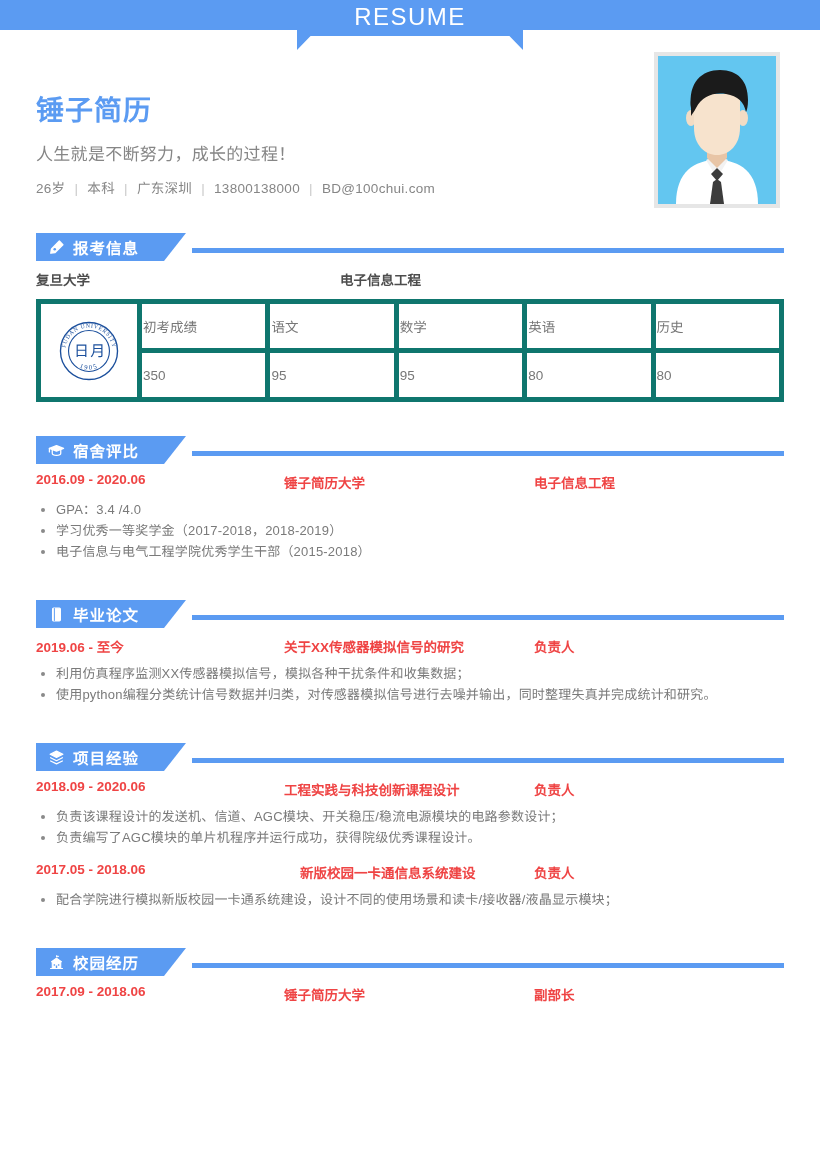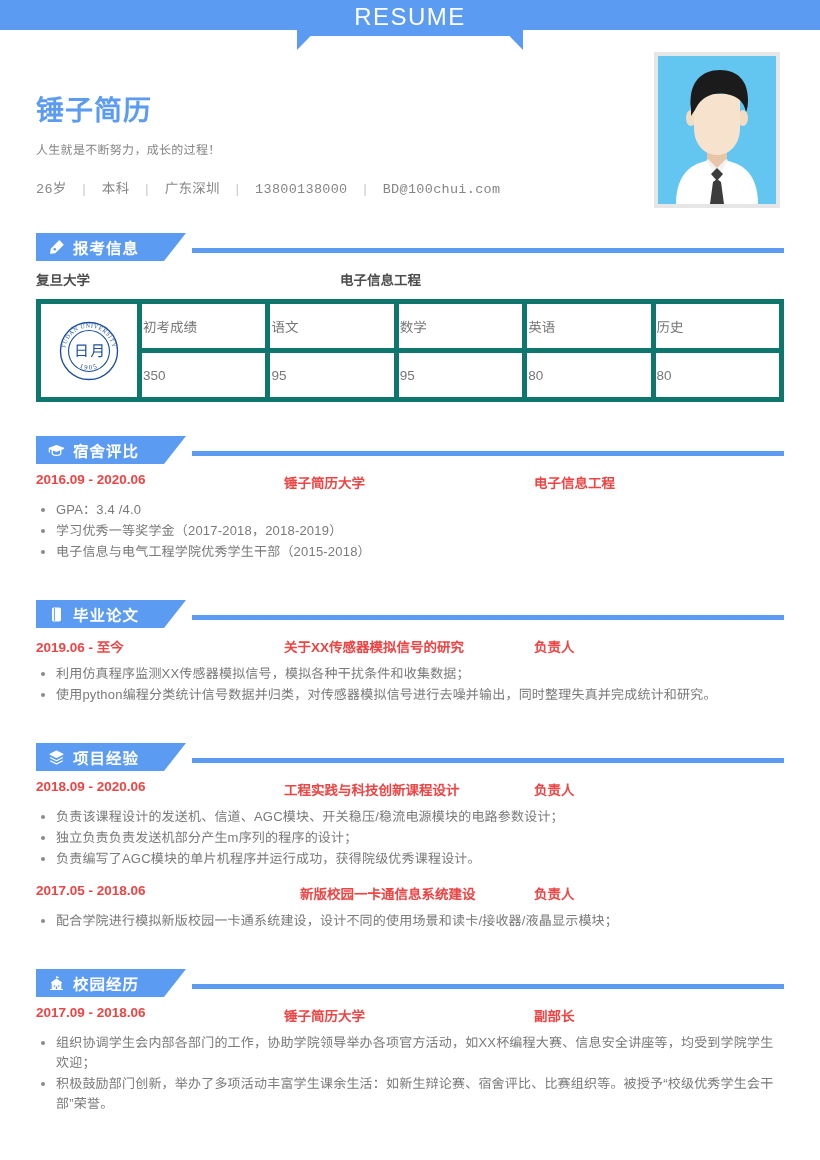--- a/index.html
+++ b/index.html
@@ -50,36 +50,35 @@
     font-size: 24px;
     letter-spacing: 1.5px;
     font-weight: 400;
   }
 
   
   .profile {
     position: relative;
     height: 175px;
     padding: 0 24px;
-    font-family: Liberation Mono, monospace;
   }
   .profile-name {
     position: absolute;
     left: 36px;
     top: 38px;
     font-size: 28px;
     color: #5b9bf2;
     font-weight: 700;
     letter-spacing: 1px;
   }
   .profile-motto {
     position: absolute;
     left: 36px;
     top: 90px;
-    font-size: 12px;
+    font-size: 17px;
     color: #868686;
     letter-spacing: .3px;
   }
   .profile-meta {
     position: absolute;
     left: 36px;
     top: 127px;
     font-size: 13.5px;
     color: #868686;
     letter-spacing: .3px;
@@ -402,21 +401,20 @@
   </div>
 
   <div class="entry">
     <div class="entry-head">
       <span class="eh-date">2018.09 - 2020.06</span>
       <span class="eh-org" style="left:248px;">工程实践与科技创新课程设计</span>
       <span class="eh-role" style="left:498px;">负责人</span>
     </div>
     <ul class="bullets">
       <li>负责该课程设计的发送机、信道、AGC模块、开关稳压/稳流电源模块的电路参数设计；</li>
-      <li>独立负责负责发送机部分产生m序列的程序的设计；</li>
       <li>负责编写了AGC模块的单片机程序并运行成功，获得院级优秀课程设计。</li>
     </ul>
   </div>
 
   <div class="gap-xs"></div>
 
   <div class="entry">
     <div class="entry-head">
       <span class="eh-date">2017.05 - 2018.06</span>
       <span class="eh-org" style="left:248px;padding-left:16px;">新版校园一卡通信息系统建设</span>
@@ -449,18 +447,14 @@
     </div>
     <div class="sec-rule" style="left: 156px; right: 0px;"></div>
   </div>
 
   <div class="entry">
     <div class="entry-head">
       <span class="eh-date">2017.09 - 2018.06</span>
       <span class="eh-org" style="left:248px;">锤子简历大学</span>
       <span class="eh-role" style="left:498px;">副部长</span>
     </div>
-    <ul class="bullets">
-      <li>组织协调学生会内部各部门的工作，协助学院领导举办各项官方活动，如XX杯编程大赛、信息安全讲座等，均受到学院学生欢迎；</li>
-      <li>积极鼓励部门创新，举办了多项活动丰富学生课余生活：如新生辩论赛、宿舍评比、比赛组织等。被授予“校级优秀学生会干部”荣誉。</li>
-    </ul>
   </div>
 </div>
 
 </body></html>

